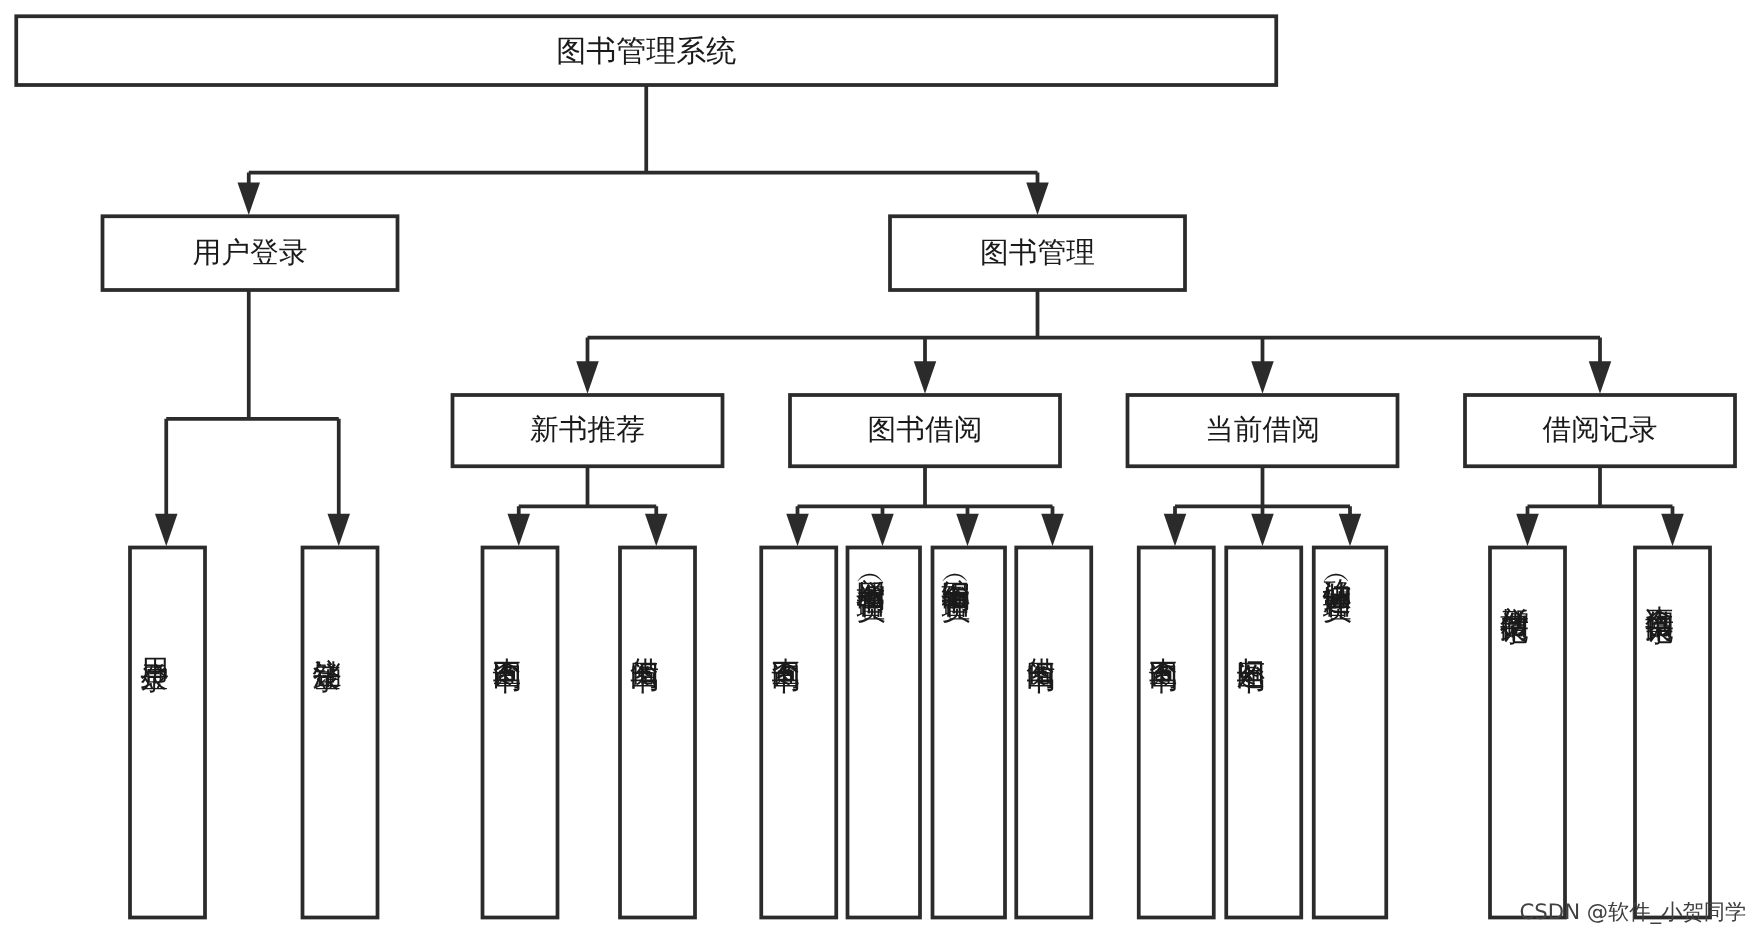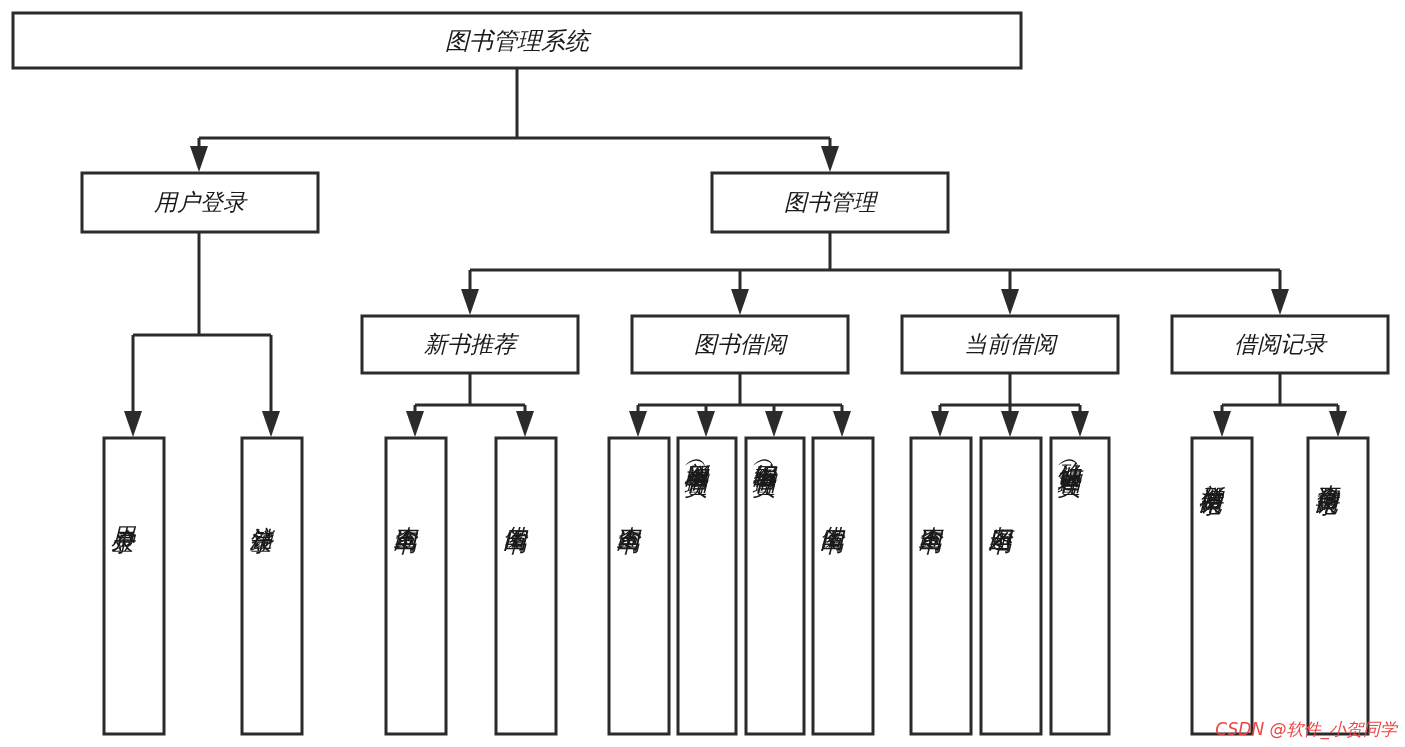--- a/index.html
+++ b/index.html
@@ -12,21 +12,20 @@
     width: 1405px;
     height: 747px;
     font-family: "DejaVu Sans", "Liberation Sans", sans-serif;
     overflow: hidden;
     position: relative;
   }
   #diagram-root {
     position: relative;
     width: 1405px;
     height: 747px;
-    font-style: italic;
   }
   svg#tree-svg {
     position: absolute;
     top: 0;
     left: 0;
     width: 1405px;
     height: 747px;
     display: block;
   }
   .node-rect {
@@ -71,21 +70,21 @@
     white-space: nowrap;
     text-align: left;
     pointer-events: none;
   }
   .watermark {
     position: absolute;
     right: 8px;
     bottom: 6px;
     font-family: "DejaVu Sans", "Liberation Sans", sans-serif;
     font-size: 17px;
-    color: #ef4444;
+    color: #404040;
     white-space: nowrap;
     pointer-events: none;
   }
 </style>
 </head>
 <body>
 
 <div id="diagram-root">
 
   <svg id="tree-svg" viewBox="0 0 1405 747">

